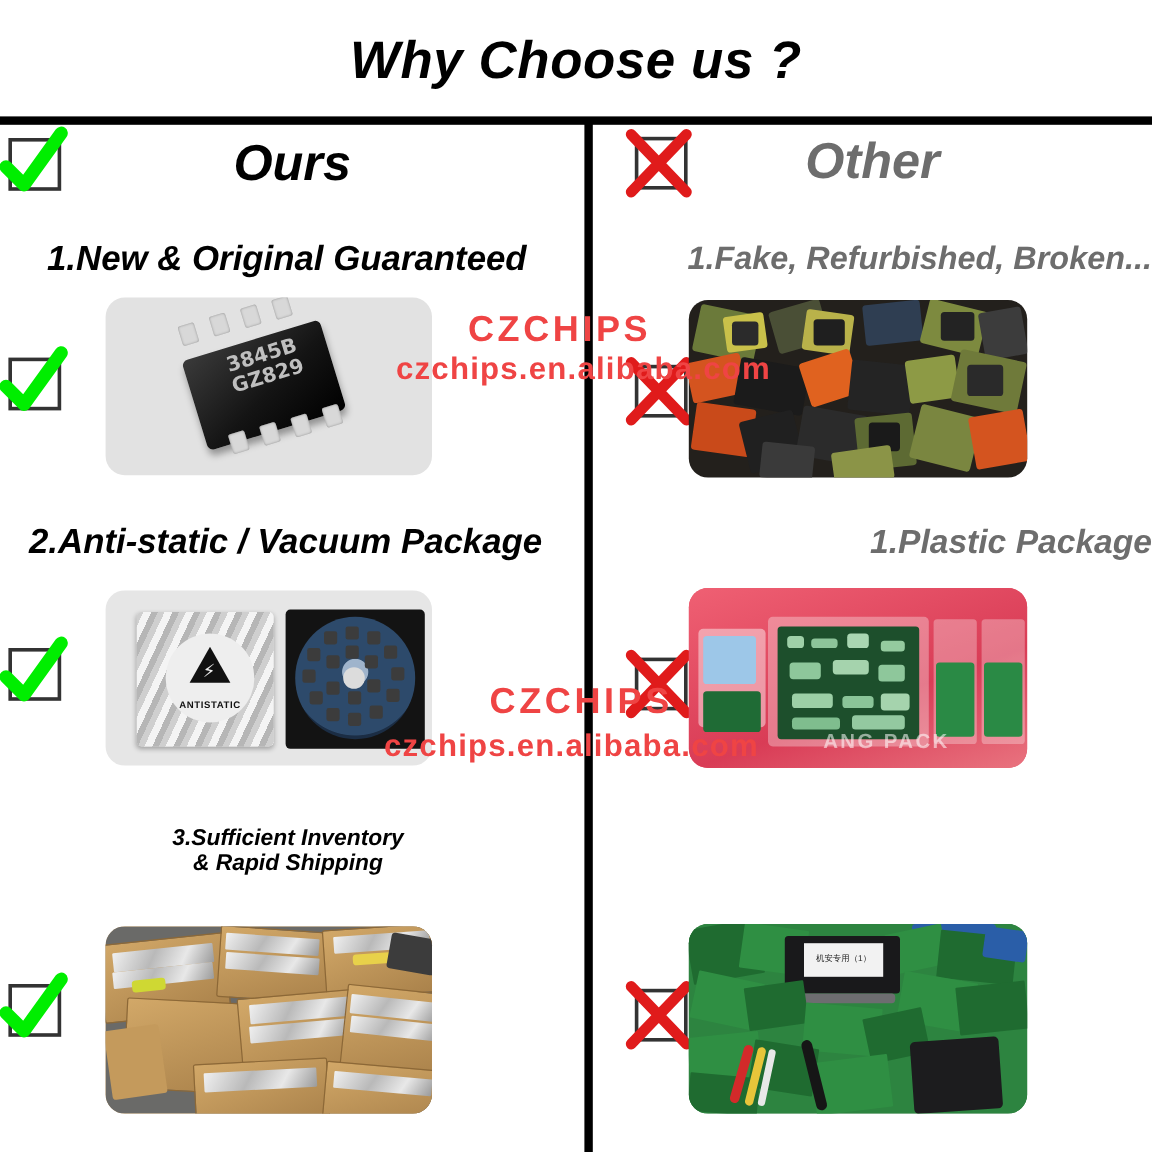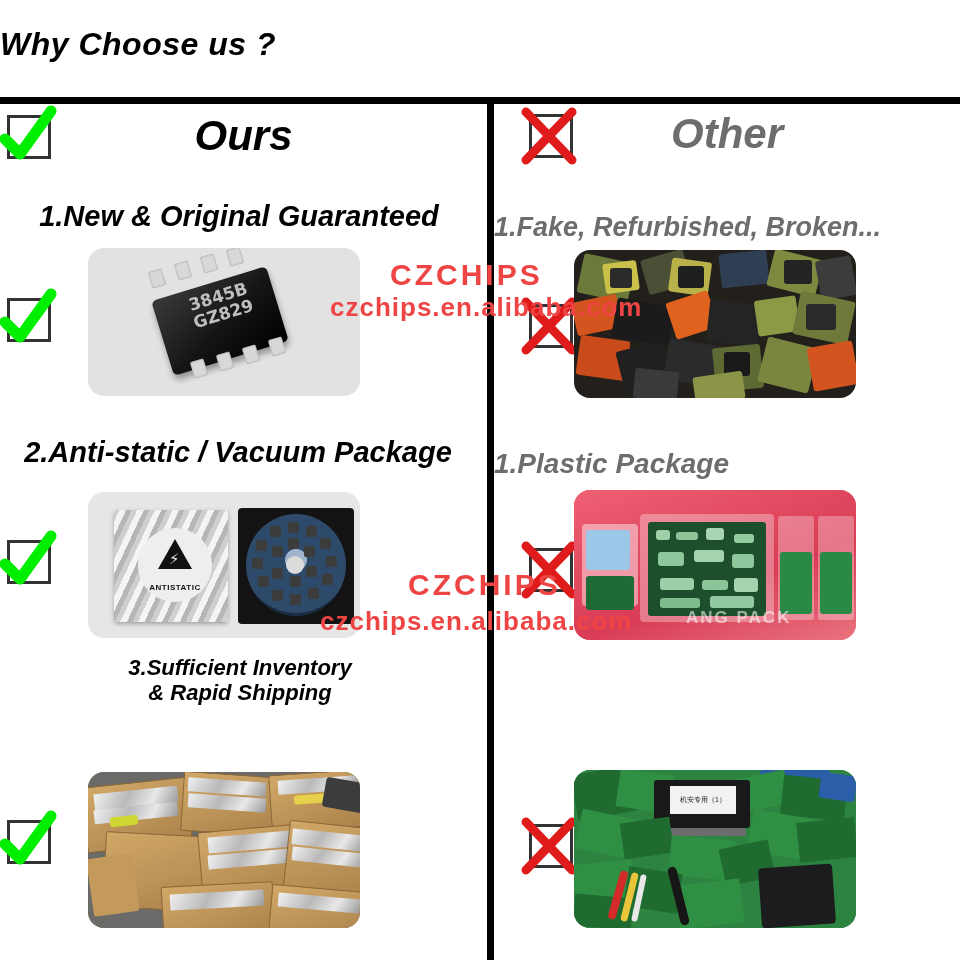--- a/index.html
+++ b/index.html
@@ -4,44 +4,44 @@
 <style>
   html,body{margin:0;padding:0;}
   body{
     width:960px;height:960px;background:#ffffff;overflow:hidden;
     font-family:"Liberation Sans","DejaVu Sans",sans-serif;position:relative;
   }
   .page{position:relative;width:960px;height:960px;}
 
   
   .title{
-    position:absolute;top:26px;left:0;width:960px;
-    font-size:32px;font-weight:bold;font-style:italic;color:#000;
+    position:absolute;top:26px;left:0;width:960px;text-align:center;
+    font-size:44px;font-weight:bold;font-style:italic;color:#000;
     letter-spacing:0.5px;
   }
 
   
   .hrule{position:absolute;left:0;top:97px;width:960px;height:7px;background:#000;}
   .vrule{position:absolute;left:487px;top:100px;width:7px;height:860px;background:#000;}
 
   
   .col-head{position:absolute;font-size:42px;font-weight:bold;font-style:italic;}
   .col-head.ours{left:0;top:112px;width:487px;text-align:center;color:#000;}
   .col-head.other{left:494px;top:110px;width:466px;text-align:center;color:#6d6d6d;}
 
   
   .row-head{position:absolute;font-weight:bold;font-style:italic;line-height:1.12;}
   .row-head.l{color:#000;text-align:center;}
-  .row-head.r{color:#6d6d6d;text-align:left;margin-top:12px;}
+  .row-head.r{color:#6d6d6d;text-align:right;}
 
   #h1l{left:4px;top:200px;width:470px;font-size:29px;}
   #h1r{left:494px;top:200px;width:466px;font-size:27px;}
   #h2l{left:0px;top:436px;width:476px;font-size:29px;}
   #h2r{left:494px;top:436px;width:466px;font-size:28px;}
-  #h3l{left:10px;top:656px;width:460px;font-size:22px;}
+  #h3l{left:10px;top:688px;width:460px;font-size:19px;}
   #h3r{left:492px;top:700px;width:468px;font-size:27px;}
 
   
   .mark{position:absolute;width:62px;height:62px;}
   .mark .box{
     position:absolute;left:12px;top:10px;width:44px;height:44px;
     border:3px solid #333;box-sizing:border-box;background:transparent;
   }
   .mark svg{position:absolute;left:0;top:0;width:62px;height:62px;overflow:visible;}
 

